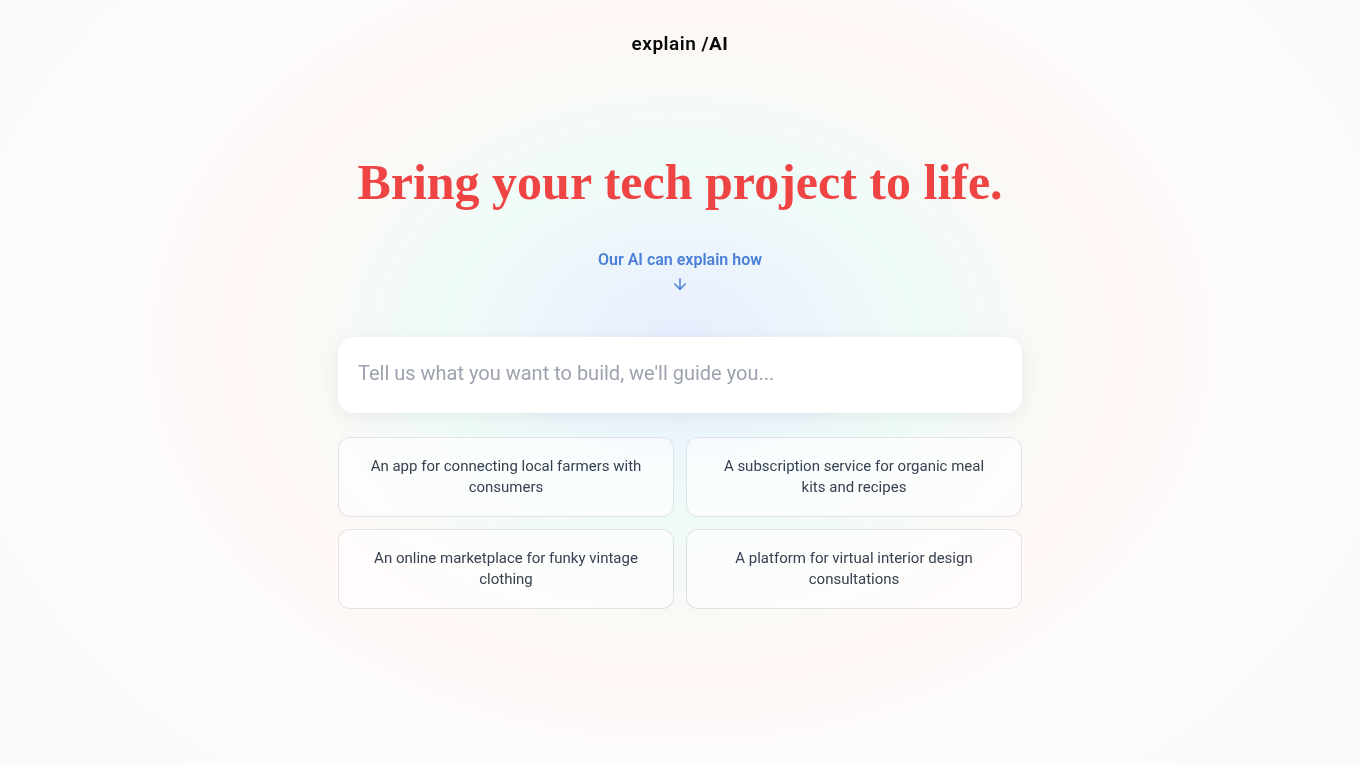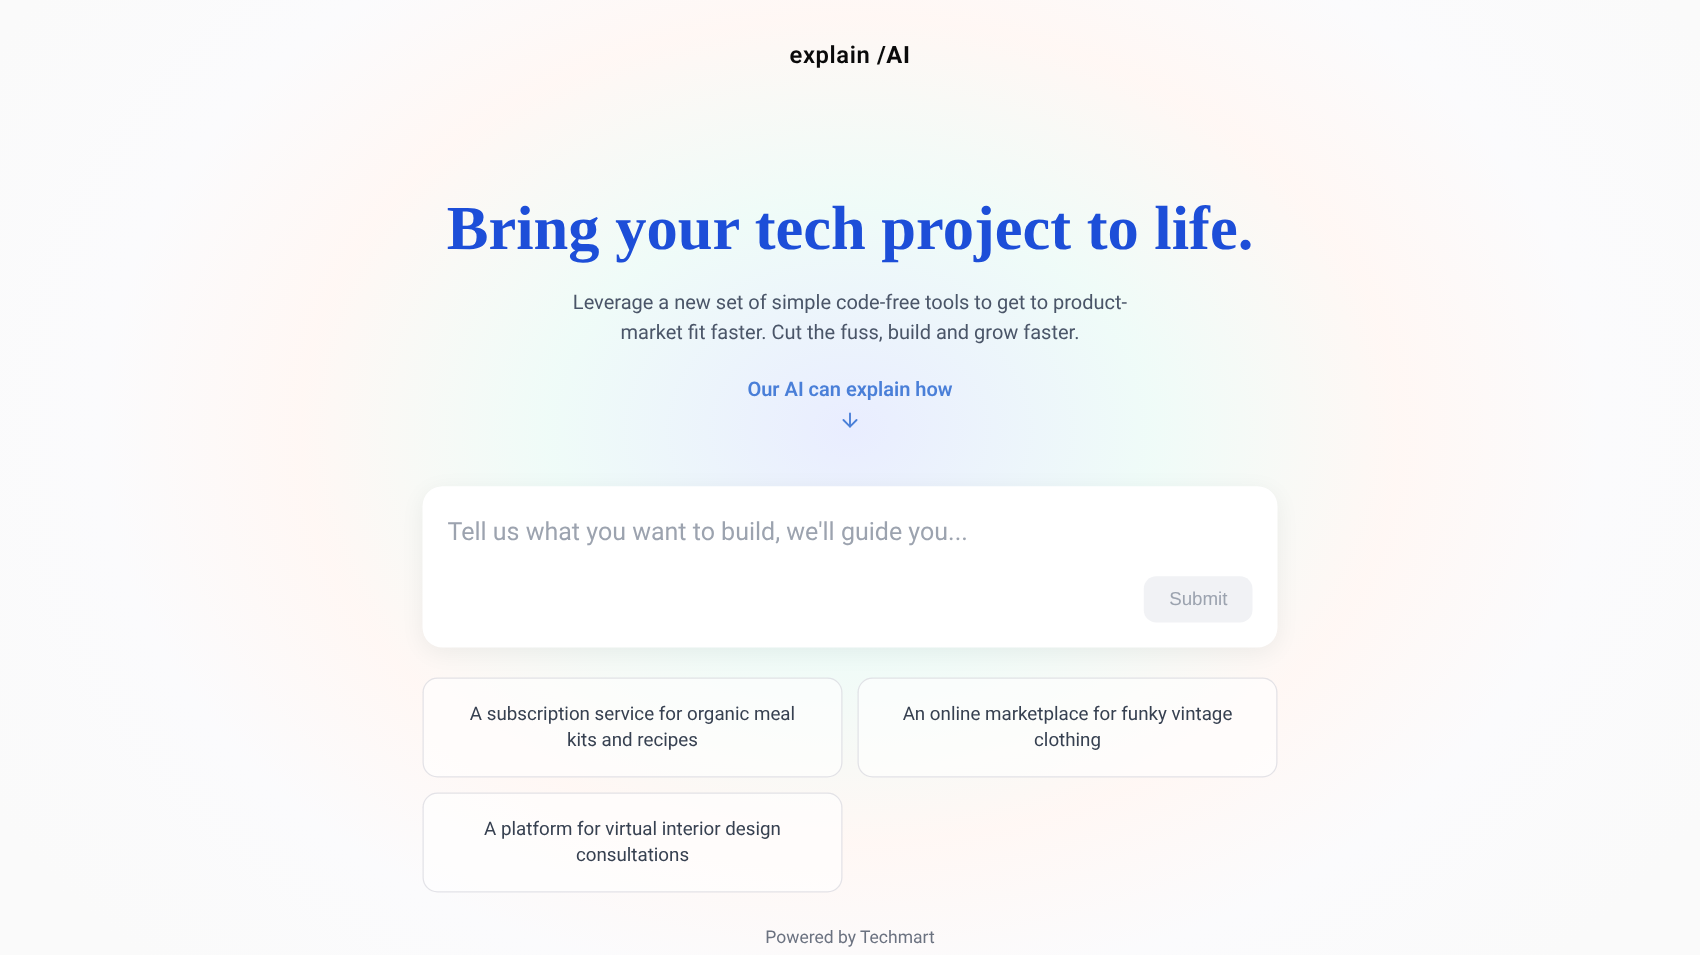--- a/index.html
+++ b/index.html
@@ -40,24 +40,24 @@
     }
 
     .logo .slash {
       font-weight: 700;
     }
 
     .headline {
       font-family: Georgia, 'Times New Roman', serif;
       font-size: 50px;
       font-weight: 700;
-      color: #1d4ed8;
+      color: #ef4444;
       text-align: left;
       line-height: 1.1;
-      margin-bottom: 20px;
+      margin-bottom: 40px;
     }
 
     .subheadline {
       font-size: 16px;
       color: #4a5568;
       text-align: center;
       line-height: 1.5;
       max-width: 480px;
       margin-bottom: 24px;
     }
@@ -151,38 +151,34 @@
 
 <div class="container">
   <div class="logo">
     <span>explain</span><span class="slash"> /AI</span>
   </div>
 
   <h1 class="headline">
     <span>Bring your tech project to life.</span><br>
   </h1>
 
-  <p class="subheadline">Leverage a new set of simple code-free tools to get to product-market fit faster. Cut the fuss, build and grow faster.</p>
 
   <div class="ai-explain">Our AI can explain how</div>
 
   <div class="arrow-down">
     <svg width="18" height="18" viewBox="0 0 24 24" fill="none" stroke="currentColor" stroke-width="2" stroke-linecap="round" stroke-linejoin="round">
       <line x1="12" y1="5" x2="12" y2="19"></line>
       <polyline points="19 12 12 19 5 12"></polyline>
     </svg>
   </div>
 
   <div class="input-card">
     <textarea class="input-field" rows="1" placeholder="Tell us what you want to build, we'll guide you..." style=""></textarea>
-    <div class="input-actions">
-      <button class="submit-btn">Submit</button>
-    </div>
   </div>
 
   <div class="suggestions">
+    <div class="suggestion-card">An app for connecting local farmers with consumers</div>
     <div class="suggestion-card">A subscription service for organic meal kits and recipes</div>
     <div class="suggestion-card">An online marketplace for funky vintage clothing</div>
     <div class="suggestion-card">A platform for virtual interior design consultations</div>
   </div>
 
-  <div class="footer">Powered by Techmart</div>
 </div>
 
 </body></html>

